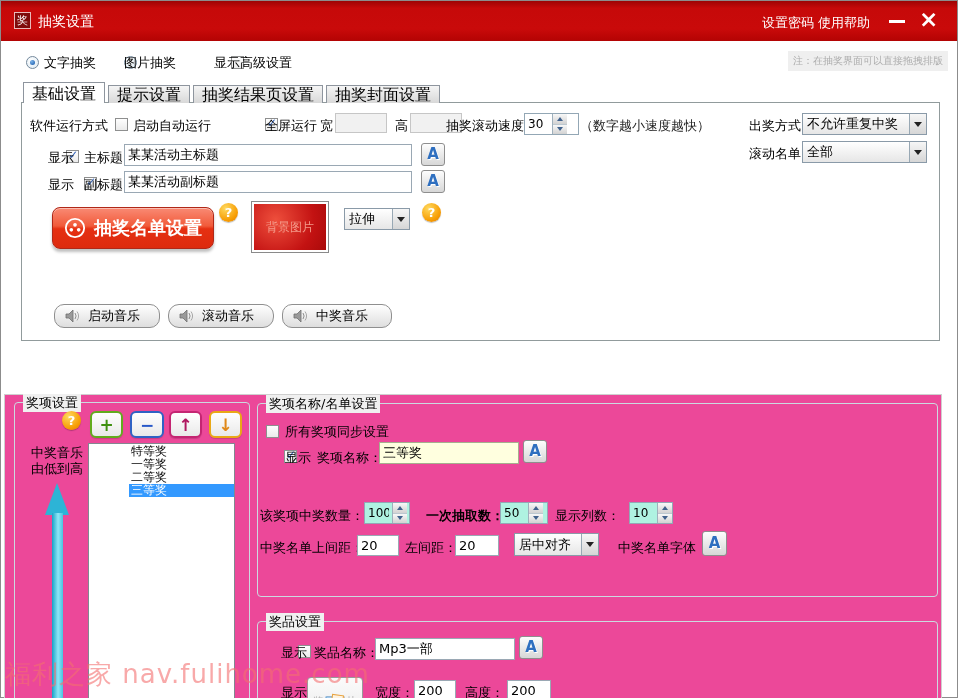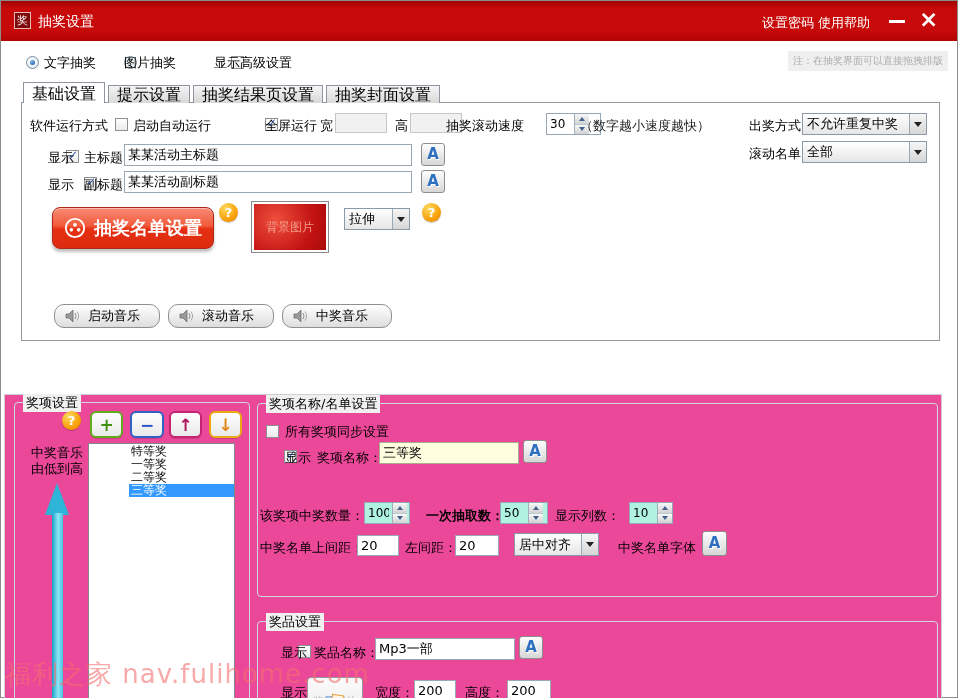--- a/index.html
+++ b/index.html
@@ -156,21 +156,21 @@
     <span class="lbl abs" style="left:8px; top:14px;">软件运行方式</span>
     <span class="cb abs" style="left:93px; top:13px;"></span>
     <span class="lbl abs" style="left:111px; top:14px;">启动自动运行</span>
     <span class="cb checked abs" style="left:225px; top:13px;"></span>
     <span class="lbl abs" style="left:243px; top:14px;">全屏运行</span>
     <span class="lbl abs" style="left:298px; top:14px;">宽</span>
     <input class="txt disabled" style="left: 313px; top: 10px; width: 52px;" disabled="">
     <span class="lbl abs" style="left:373px; top:14px;">高</span>
     <input class="txt disabled" style="left: 388px; top: 10px; width: 52px;" disabled="">
     <span class="lbl abs" style="left:421px; top:14px; left:424px;">抽奖滚动速度</span>
-    <span class="spin" style="left:502px; top:10px; width:55px;margin-left:22px;">
+    <span class="spin" style="left:502px; top:10px; width:55px;">
       <input value="30" style="">
       <span class="spin-btns">
           <span class="sb">
             <i class="tri-up"></i>
           </span>
           <span class="sb">
             <i class="tri-down"></i>
           </span>
         </span>
     </span>
@@ -228,21 +228,21 @@
 
     
     <div class="musicbtn" style="left:32px; top:201px; width:106px;">
       <svg width="16" height="14" viewBox="0 0 16 14">
         <polygon points="1,5 4,5 8,1 8,13 4,9 1,9" fill="#9a9a9a" stroke="#6e6e6e" stroke-width="0.8"></polygon>
         <path d="M10 4 q2.2 3 0 6" stroke="#8f8f8f" fill="none"></path>
           <path d="M12 2.5 q3.2 4.5 0 9" stroke="#a8a8a8" fill="none"></path>
       </svg>
       <span>启动音乐</span>
     </div>
-    <div class="musicbtn" style="left:146px; top:201px; width:106px;">
+    <div class="musicbtn" style="left:146px; top:201px; width:106px;border-radius:11px;">
       <svg width="16" height="14" viewBox="0 0 16 14">
         <polygon points="1,5 4,5 8,1 8,13 4,9 1,9" fill="#9a9a9a" stroke="#6e6e6e" stroke-width="0.8"></polygon>
         <path d="M10 4 q2.2 3 0 6" stroke="#8f8f8f" fill="none"></path>
           <path d="M12 2.5 q3.2 4.5 0 9" stroke="#a8a8a8" fill="none"></path>
       </svg>
       <span>滚动音乐</span>
     </div>
     <div class="musicbtn" style="left:260px; top:201px; width:110px;">
       <svg width="16" height="14" viewBox="0 0 16 14">
         <polygon points="1,5 4,5 8,1 8,13 4,9 1,9" fill="#9a9a9a" stroke="#6e6e6e" stroke-width="0.8"></polygon>

